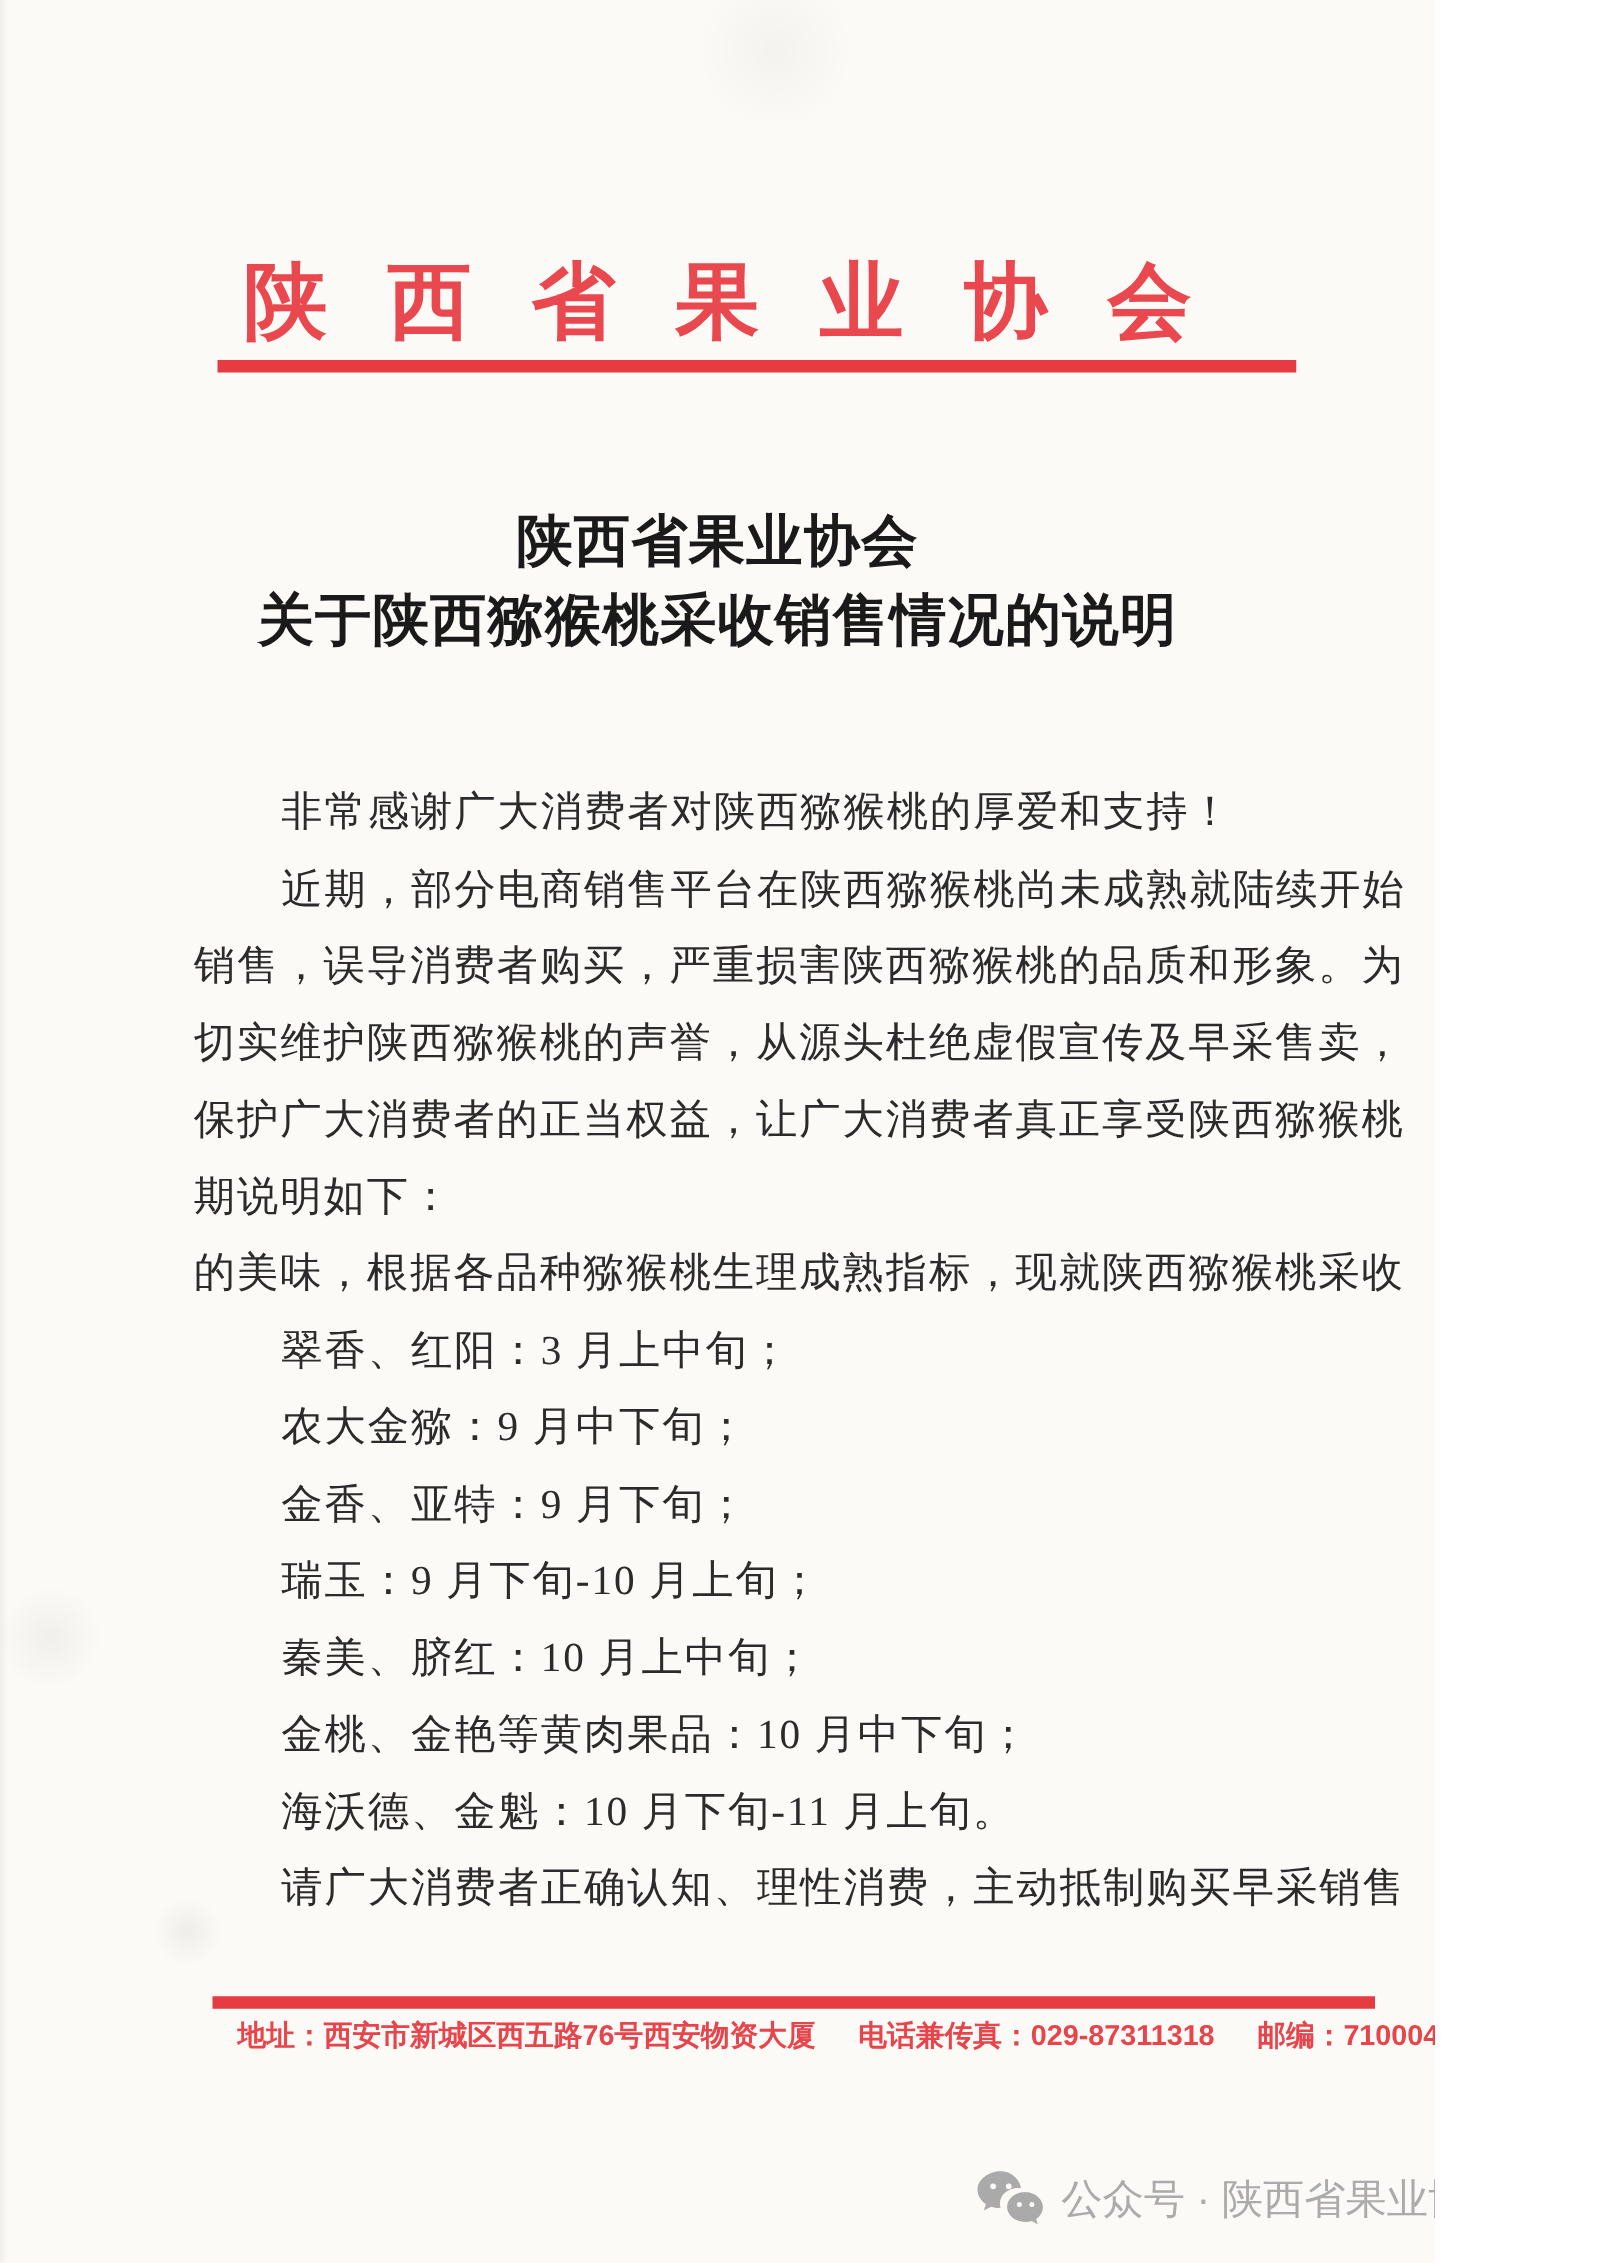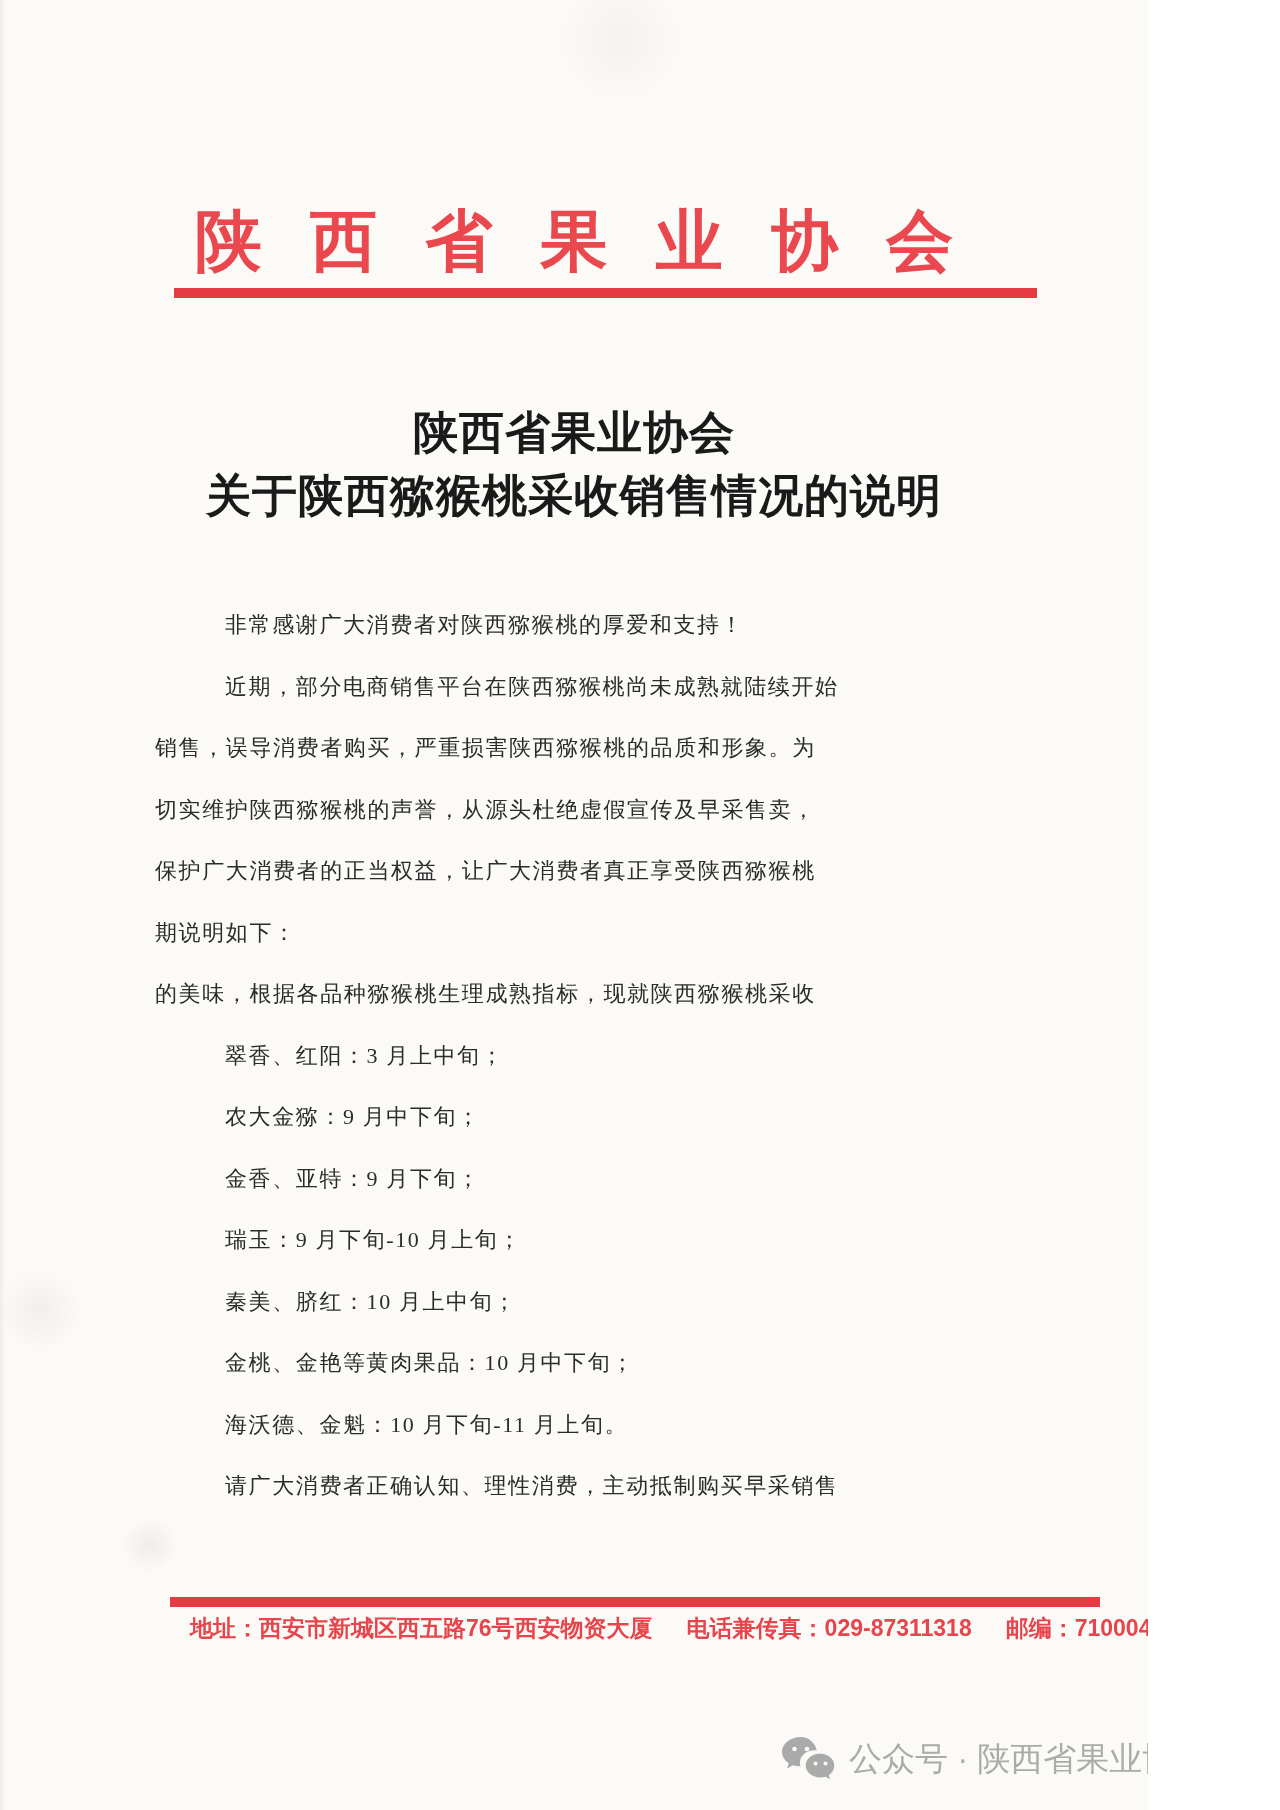--- a/index.html
+++ b/index.html
@@ -31,23 +31,23 @@
   .rule{position:absolute;height:10px;background:var(--rule_red);}
   .rule-top{left:174px;top:288px;width:863px;}
   .rule-bottom{left:170px;top:1597px;width:930px;}
   .doc-title{
     position:absolute;top:402px;left:0;width:100%;
     text-align:center;color:var(--title_ink);
     font-weight:bold;font-size:45px;line-height:63px;
     letter-spacing:1px;white-space:nowrap;
   }
   .body-text{
-    position:absolute;left:155px;top:594px;width:1000px;
+    position:absolute;left:155px;top:620px;width:1000px;
     color:var(--ink);
-    font-size:22px;line-height:61.5px;letter-spacing:1.6px;
+    font-size:33px;line-height:61.5px;letter-spacing:1.6px;
     white-space:nowrap;
   }
   .body-text .line{height:61.5px;}
   .body-text .line.indent{padding-left:70px;}
   .footer-info{
     position:absolute;left:190px;top:1613px;width:930px;
     display:flex;gap:34px;align-items:flex-start;
     color:var(--footer_red);
     font-family:"Liberation Sans", sans-serif;
     font-weight:bold;font-size:23px;white-space:nowrap;

